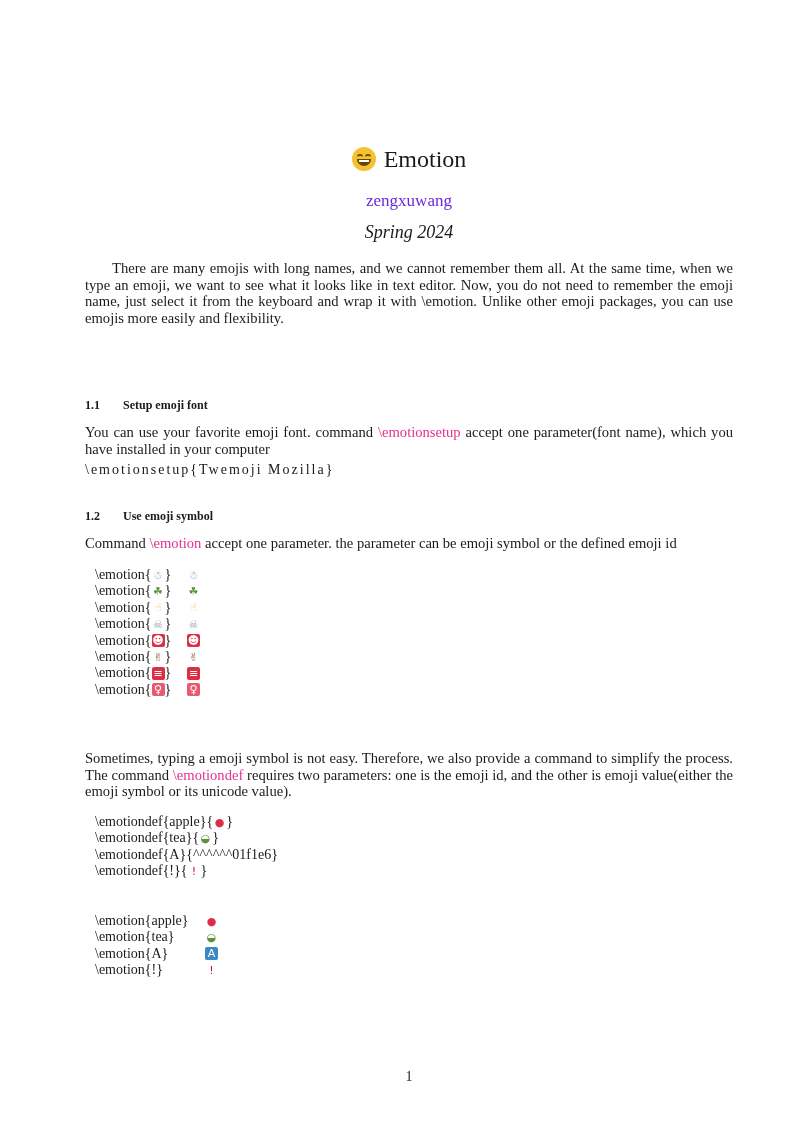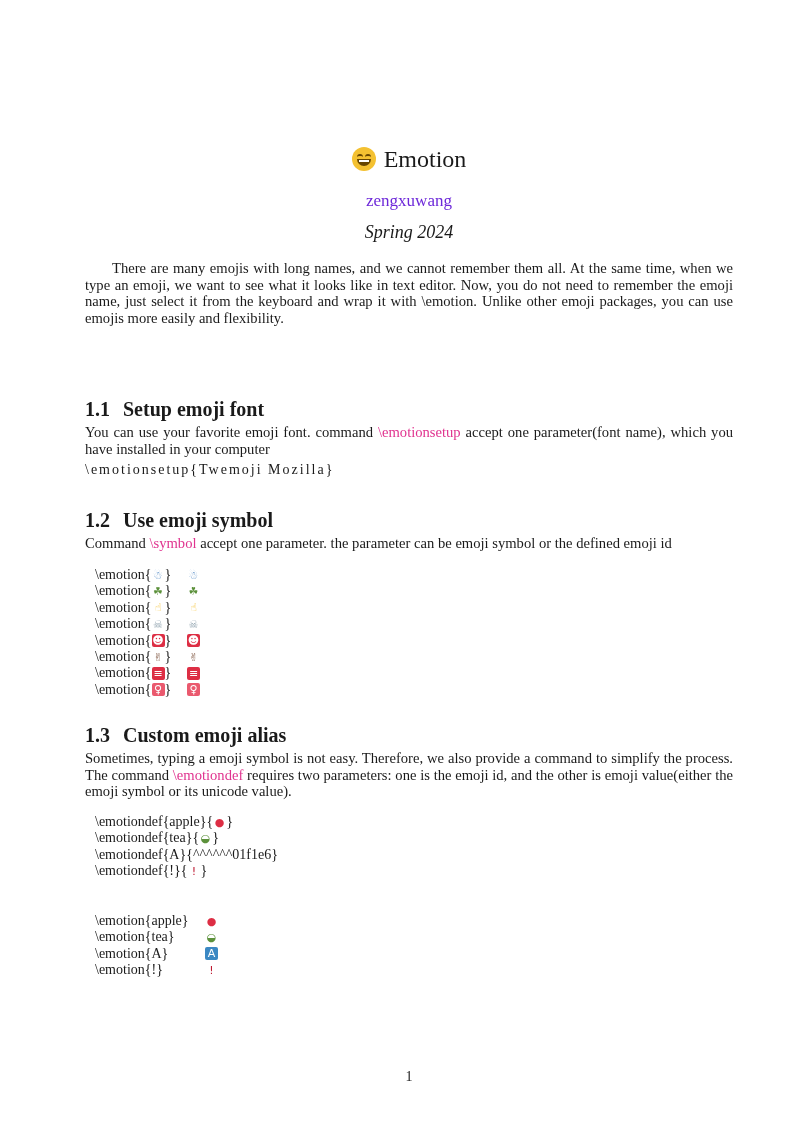--- a/index.html
+++ b/index.html
@@ -16,21 +16,21 @@
   .emoji-face .eye.l { left: 5px; } .emoji-face .eye.r { right: 5px; }
   .emoji-face .mouth { position: absolute; left: 5px; top: 12px; width: 14px; height: 7px; background: #664500; border-radius: 0 0 8px 8px; }
   .emoji-face .mouth::after { content: ""; position: absolute; left: 2px; top: 1px; width: 10px; height: 2px; background: #fff; }
   .author { font-family: "Liberation Serif", serif; font-size: 17px; color: #6d28d9; margin-top: 16px; line-height: 20px; }
   .date { font-family: "Liberation Serif", serif; font-size: 18px; margin-top: 11px; line-height: 20px; font-style: italic; }
 
   .text { font-family: "Liberation Serif", serif; font-size: 14.6px; line-height: 16.5px; text-align: justify; }
   .abs { position: absolute; left: 76px; width: 648px; }
   .indent { text-indent: 27px; }
   .h1 { font-family: "Liberation Serif", serif; font-weight: bold; font-size: 20px; }
-  .h2 { font-family: "Liberation Serif", serif; font-weight: bold; font-size: 20px; }
+  .h2 { font-family: "Liberation Serif", serif; font-weight: bold; font-size: 12px; }
   .num { display: inline-block; width: 30px; }
   .h2 .num { width: 38px; }
   .pink { color: #e0338f; }
   .mono-spaced { font-family: "Liberation Serif", serif; letter-spacing: 2px; font-size: 14px; }
 
   .code-list { position: absolute; left: 86px; font-family: "Liberation Serif", serif; font-size: 14px; line-height: 16.4px; }
   .code-row { display: flex; align-items: center; height: 16.4px; }
   .code-row .cmd { display: inline-flex; align-items: center; }
   .col-a { width: 92px; }
   .col-b { width: 110px; }
@@ -60,21 +60,21 @@
 
   <div class="abs h2" style="top:398px;">
     <span class="num">1.1</span><span>Setup emoji font</span>
   </div>
   <p class="text abs" style="top:424px;margin:0;"><span>You can use your favorite emoji font. command </span><span class="pink">\emotionsetup</span><span> accept one parameter(font name), which you have installed in your computer</span></p>
   <div class="abs mono-spaced" style="top:462px;">\emotionsetup{Twemoji  Mozilla}</div>
 
   <div class="abs h2" style="top:509px;">
     <span class="num">1.2</span><span>Use emoji symbol</span>
   </div>
-  <p class="text abs" style="top:535px;margin:0;"><span>Command </span><span class="pink">\symbol</span><span> accept one parameter. the parameter can be emoji symbol or the defined emoji id</span></p>
+  <p class="text abs" style="top:535px;margin:0;"><span>Command </span><span class="pink">\emotion</span><span> accept one parameter. the parameter can be emoji symbol or the defined emoji id</span></p>
 
   <div class="code-list" style="top:567px;" id="symbol-list">
       <div class="code-row">
         <span class="cmd col-a">
           <span>\emotion{</span>
           <span class="em" style="background: rgb(255, 255, 255); color: rgb(90, 143, 199);">☃</span>
           <span>}</span>
         </span>
         <span class="em" style="background: rgb(255, 255, 255); color: rgb(90, 143, 199);">☃</span>
       </div>
@@ -129,23 +129,20 @@
       <div class="code-row">
         <span class="cmd col-a">
           <span>\emotion{</span>
           <span class="em" style="background: rgb(234, 89, 110); color: rgb(255, 255, 255);">♀</span>
           <span>}</span>
         </span>
         <span class="em" style="background: rgb(234, 89, 110); color: rgb(255, 255, 255);">♀</span>
       </div>
     </div>
 
-  <div class="abs h2" style="top:724px;">
-    <span class="num">1.3</span><span>Custom emoji alias</span>
-  </div>
   <p class="text abs" style="top:750px;margin:0;"><span>Sometimes, typing a emoji symbol is not easy. Therefore, we also provide a command to simplify the process. The command </span><span class="pink">\emotiondef</span><span> requires two parameters: one is the emoji id, and the other is emoji value(either the emoji symbol or its unicode value).</span></p>
 
   <div class="code-list" style="top:814px;" id="def-list">
       <div class="code-row">
         <span>\emotiondef{apple}{</span>
         <span class="em" style="background: rgb(255, 255, 255); color: rgb(221, 46, 68);">●</span>
         <span>}</span>
       </div>
       <div class="code-row">
         <span>\emotiondef{tea}{</span>

